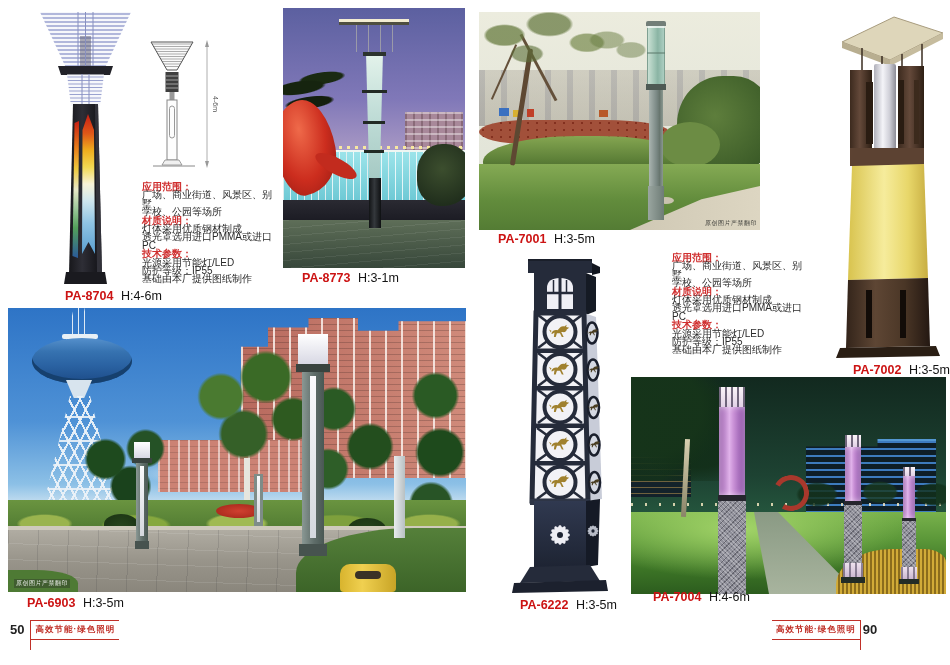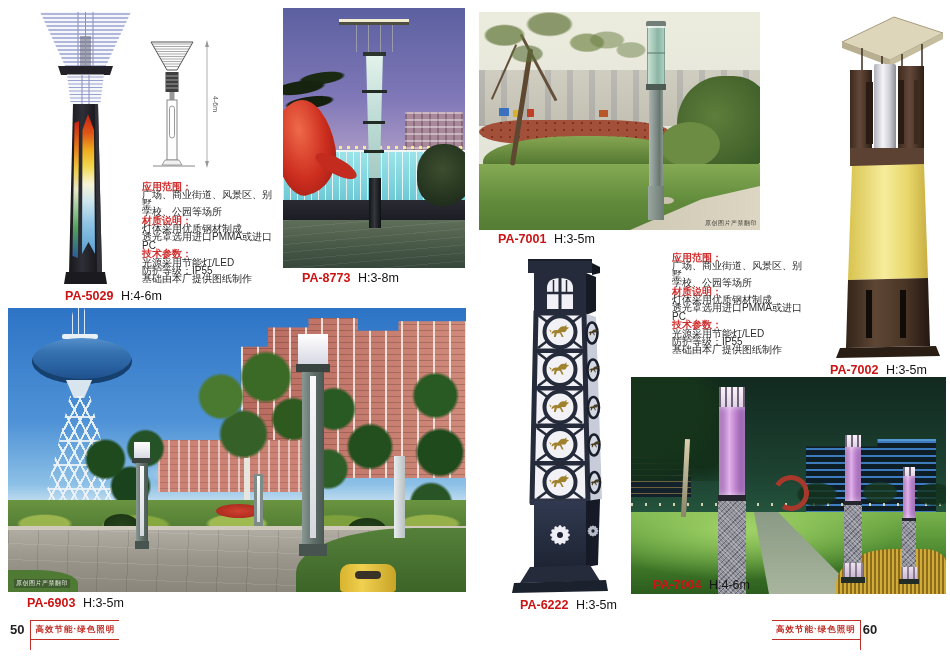--- a/index.html
+++ b/index.html
@@ -396,21 +396,21 @@
     <div class="sh">材质说明：</div>
     <div class="sl">灯体采用优质钢材制成</div>
     <div class="sl">透光罩选用进口PMMA或进口PC</div>
     <div class="sh">技术参数：</div>
     <div class="sl">光源采用节能灯/LED</div>
     <div class="sl">防护等级：IP55</div>
     <div class="sl">基础由本厂提供图纸制作</div>
   </div>
 
   <div class="plabel" style="left:48px;top:289px">
-    <span class="model">PA-5029</span>
+    <span class="model">PA-8704</span>
     <span class="hval">H:4-6m</span>
   </div>
 
   <div class="photo p6902">
     <div class="sky"></div>
     <div class="bldgR"></div>
     <div class="eave"></div>
     <div class="bldg"></div>
     <div class="wall"></div>
     <div class="ground"></div>
@@ -423,21 +423,21 @@
     <div class="lcap"></div>
     <div class="glass"></div>
     <div class="sep" style="top:82px;left:79px;width:25px"></div>
     <div class="sep" style="top:113px;left:80px;width:22px"></div>
     <div class="sep" style="top:142px;left:81px;width:20px"></div>
     <div class="lbase"></div>
   </div>
 
   <div class="plabel" style="left:285px;top:271px">
     <span class="model">PA-8773</span>
-    <span class="hval">H:3-8m</span>
+    <span class="hval">H:3-1m</span>
   </div>
 
   <div class="photo p7001">
     <div class="sky"></div>
     <div class="mid"></div>
     <div class="pd1"></div>
     <div class="pd2"></div>
     <div class="pd3"></div>
     <div class="pd4"></div>
     <div class="flowers"></div>
@@ -521,21 +521,21 @@
     <rect x="62" y="72" width="6" height="64" fill="#2a1c12"></rect>
     <rect x="78" y="72" width="5" height="64" fill="#3c2a1c"></rect>
     <rect x="14" y="140" width="74" height="18" fill="#5c4232"></rect>
     <polygon points="16,158 88,156 92,270 12,272" fill="url(#gYel)"></polygon>
     <polygon points="12,272 92,270 94,338 10,340" fill="url(#gBr3)"></polygon>
     <rect x="30" y="282" width="6" height="48" fill="#120c08"></rect>
     <rect x="64" y="282" width="6" height="48" fill="#120c08"></rect>
     <polygon points="4,340 100,338 104,348 0,350" fill="#2a1e14"></polygon>
   </svg>
 
-  <div class="plabel center" style="left:813px;top:363px;width:112px">
+  <div class="plabel center" style="left:836px;top:363px;width:112px">
     <span class="model">PA-7002</span>
     <span class="hval">H:3-5m</span>
   </div>
 
   <div class="photo p6903">
     <div class="sky"></div>
     <div class="cloud"></div>
     <div class="bldgR"></div>
     <div class="bldgM"></div>
     <div class="tmast"></div>
@@ -711,29 +711,29 @@
     </div>
     <div class="pl lampP1">
       <div class="pcap"></div>
       <div class="pglass"></div>
       <div class="pband"></div>
       <div class="pstone"></div>
 
     </div>
   </div>
 
-  <div class="plabel" style="left:636px;top:578px">
+  <div class="plabel" style="left:636px;top:590px">
     <span class="model">PA-7004</span>
     <span class="hval">H:4-6m</span>
   </div>
 
   <div class="footer footer-l">
     <span class="pgnum">50</span>
     <span class="fdiv"></span>
     <span class="slogan">高效节能·绿色照明</span>
   </div>
   <div class="footer footer-r">
     <span class="slogan">高效节能·绿色照明</span>
     <span class="fdiv"></span>
-    <span class="pgnum">60</span>
+    <span class="pgnum">90</span>
   </div>
 
 </div>
 
 </body></html>

